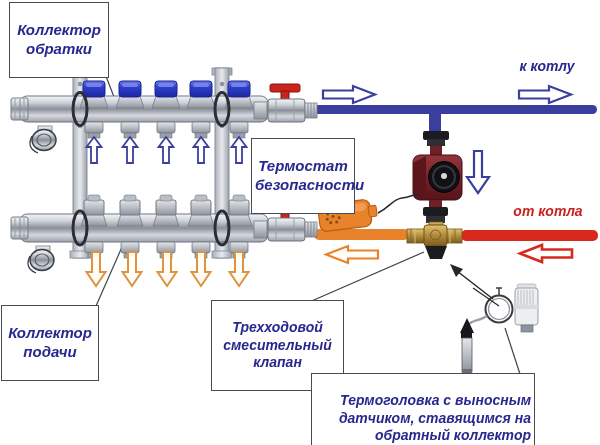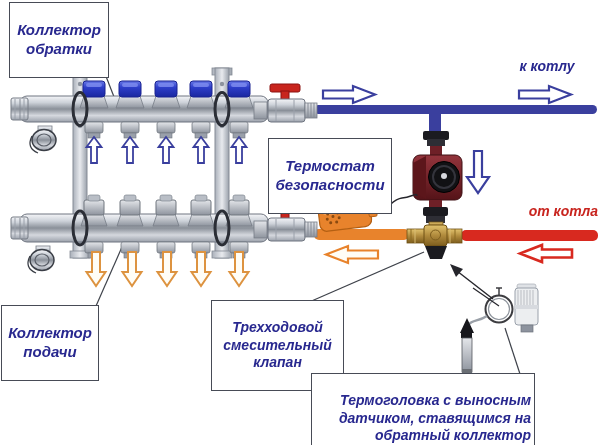--- a/index.html
+++ b/index.html
@@ -12,26 +12,26 @@
     position:absolute;background:#ffffff;border:1px solid #474b56;color:#28288f;
     font-weight:bold;font-style:italic;text-align:center;white-space:pre-line;
     line-height:1.25;padding:18px 3px;box-sizing:border-box;font-size:14px;
   }
   .txt{
     position:absolute;background:transparent;border:none;color:#28288f;
     font-weight:bold;font-style:italic;text-align:center;white-space:pre-line;
     font-size:14px;
   }
   #lbl-return{left:9px;top:2px;width:100px;font-size:15px;}
-  #lbl-safety{left:268px;top:138px;width:124px;font-size:15px;}
+  #lbl-safety{left:251px;top:138px;width:104px;font-size:15px;}
   #lbl-supply{left:1px;top:305px;width:98px;font-size:15px;}
   #lbl-mixing{left:175px;top:300px;width:133px;margin-left:36px;}
   #lbl-thermohead{left:311px;top:373px;width:224px;text-align:right;}
   #txt-toboiler{left:506px;top:58px;width:82px;}
-  #txt-fromboiler{left:498px;top:203px;width:100px;color:#c8241e;text-align:right;}
+  #txt-fromboiler{left:498px;top:203px;width:100px;color:#c8241e;}
 </style>
 </head>
 <body>
 
 <div id="stage">
 
 <svg width="600" height="445" viewBox="0 0 600 445">
   <defs>
     <linearGradient id="metalV" x1="0" y1="0" x2="0" y2="1">
       <stop offset="0" stop-color="#f4f5f8"></stop>

